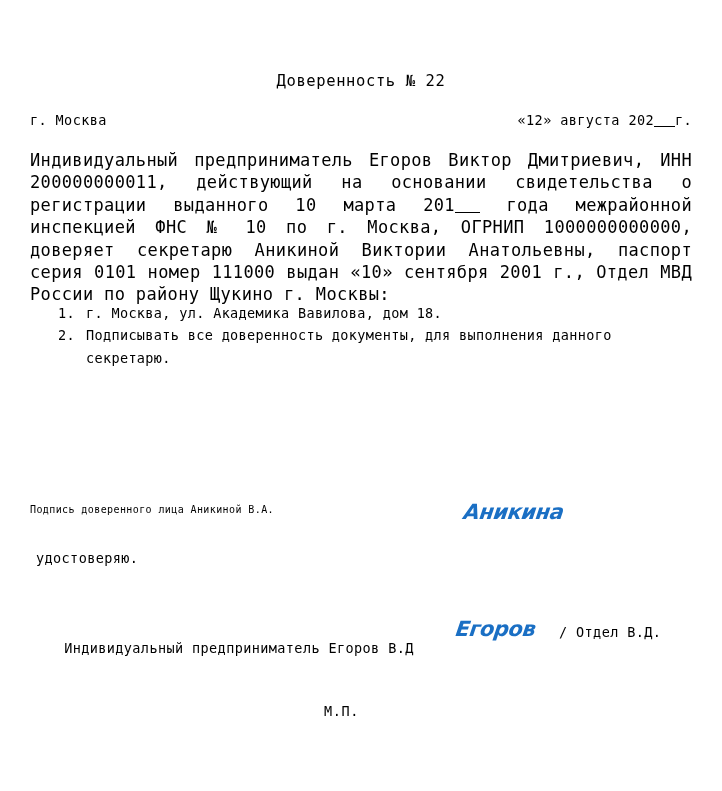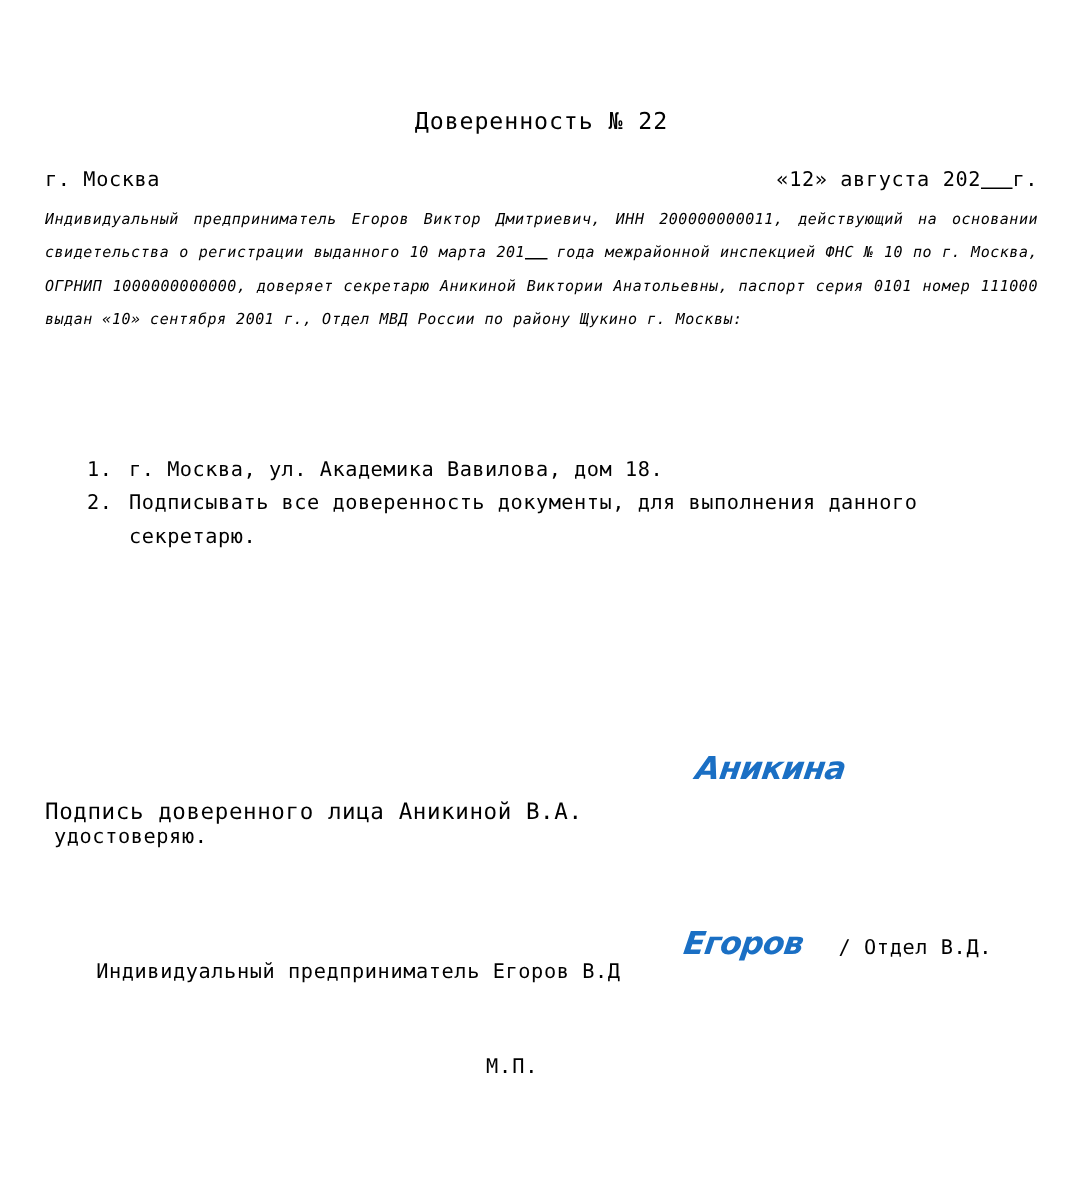--- a/index.html
+++ b/index.html
@@ -48,30 +48,29 @@
     letter-spacing: 0.4px;
     gap: 44px;
   }
   .placedate-row .city { white-space: pre; }
   .placedate-row .date { white-space: pre; }
 
   
   .body-block {
     position: absolute;
     left: 30px;
-    top: 136px;
-    width: 662px;
-    font-size: 10px;
+    top: 149px;
+    width: 662px;
+    font-size: 17px;
     line-height: 22.4px;
     text-align: justify;
     text-justify: inter-character;
     letter-spacing: 0.35px;
     -webkit-hyphens: none;
     hyphens: none;
-    font-style: italic;
   }
   .u-blank {
     display: inline-block;
     border-bottom: 1px solid #000;
     width: 1.55em;
     vertical-align: -2px;
   }
   .u-blank-sm {
     display: inline-block;
     border-bottom: 1px solid #000;
@@ -118,23 +117,23 @@
     letter-spacing: 0.35px;
     text-align: justify;
     text-justify: inter-character;
     white-space: normal;
   }
 
   
   .sig-row-1 {
     position: absolute;
     left: 30px;
-    top: 532px;
-    width: 662px;
-    font-size: 15px;
+    top: 504px;
+    width: 662px;
+    font-size: 10px;
     letter-spacing: 0.4px;
   }
   .sig-row-1 .label { white-space: pre; }
 
   .sig-certify {
     position: absolute;
     left: 36px;
     top: 550px;
     font-size: 13.5px;
     letter-spacing: 0.4px;

